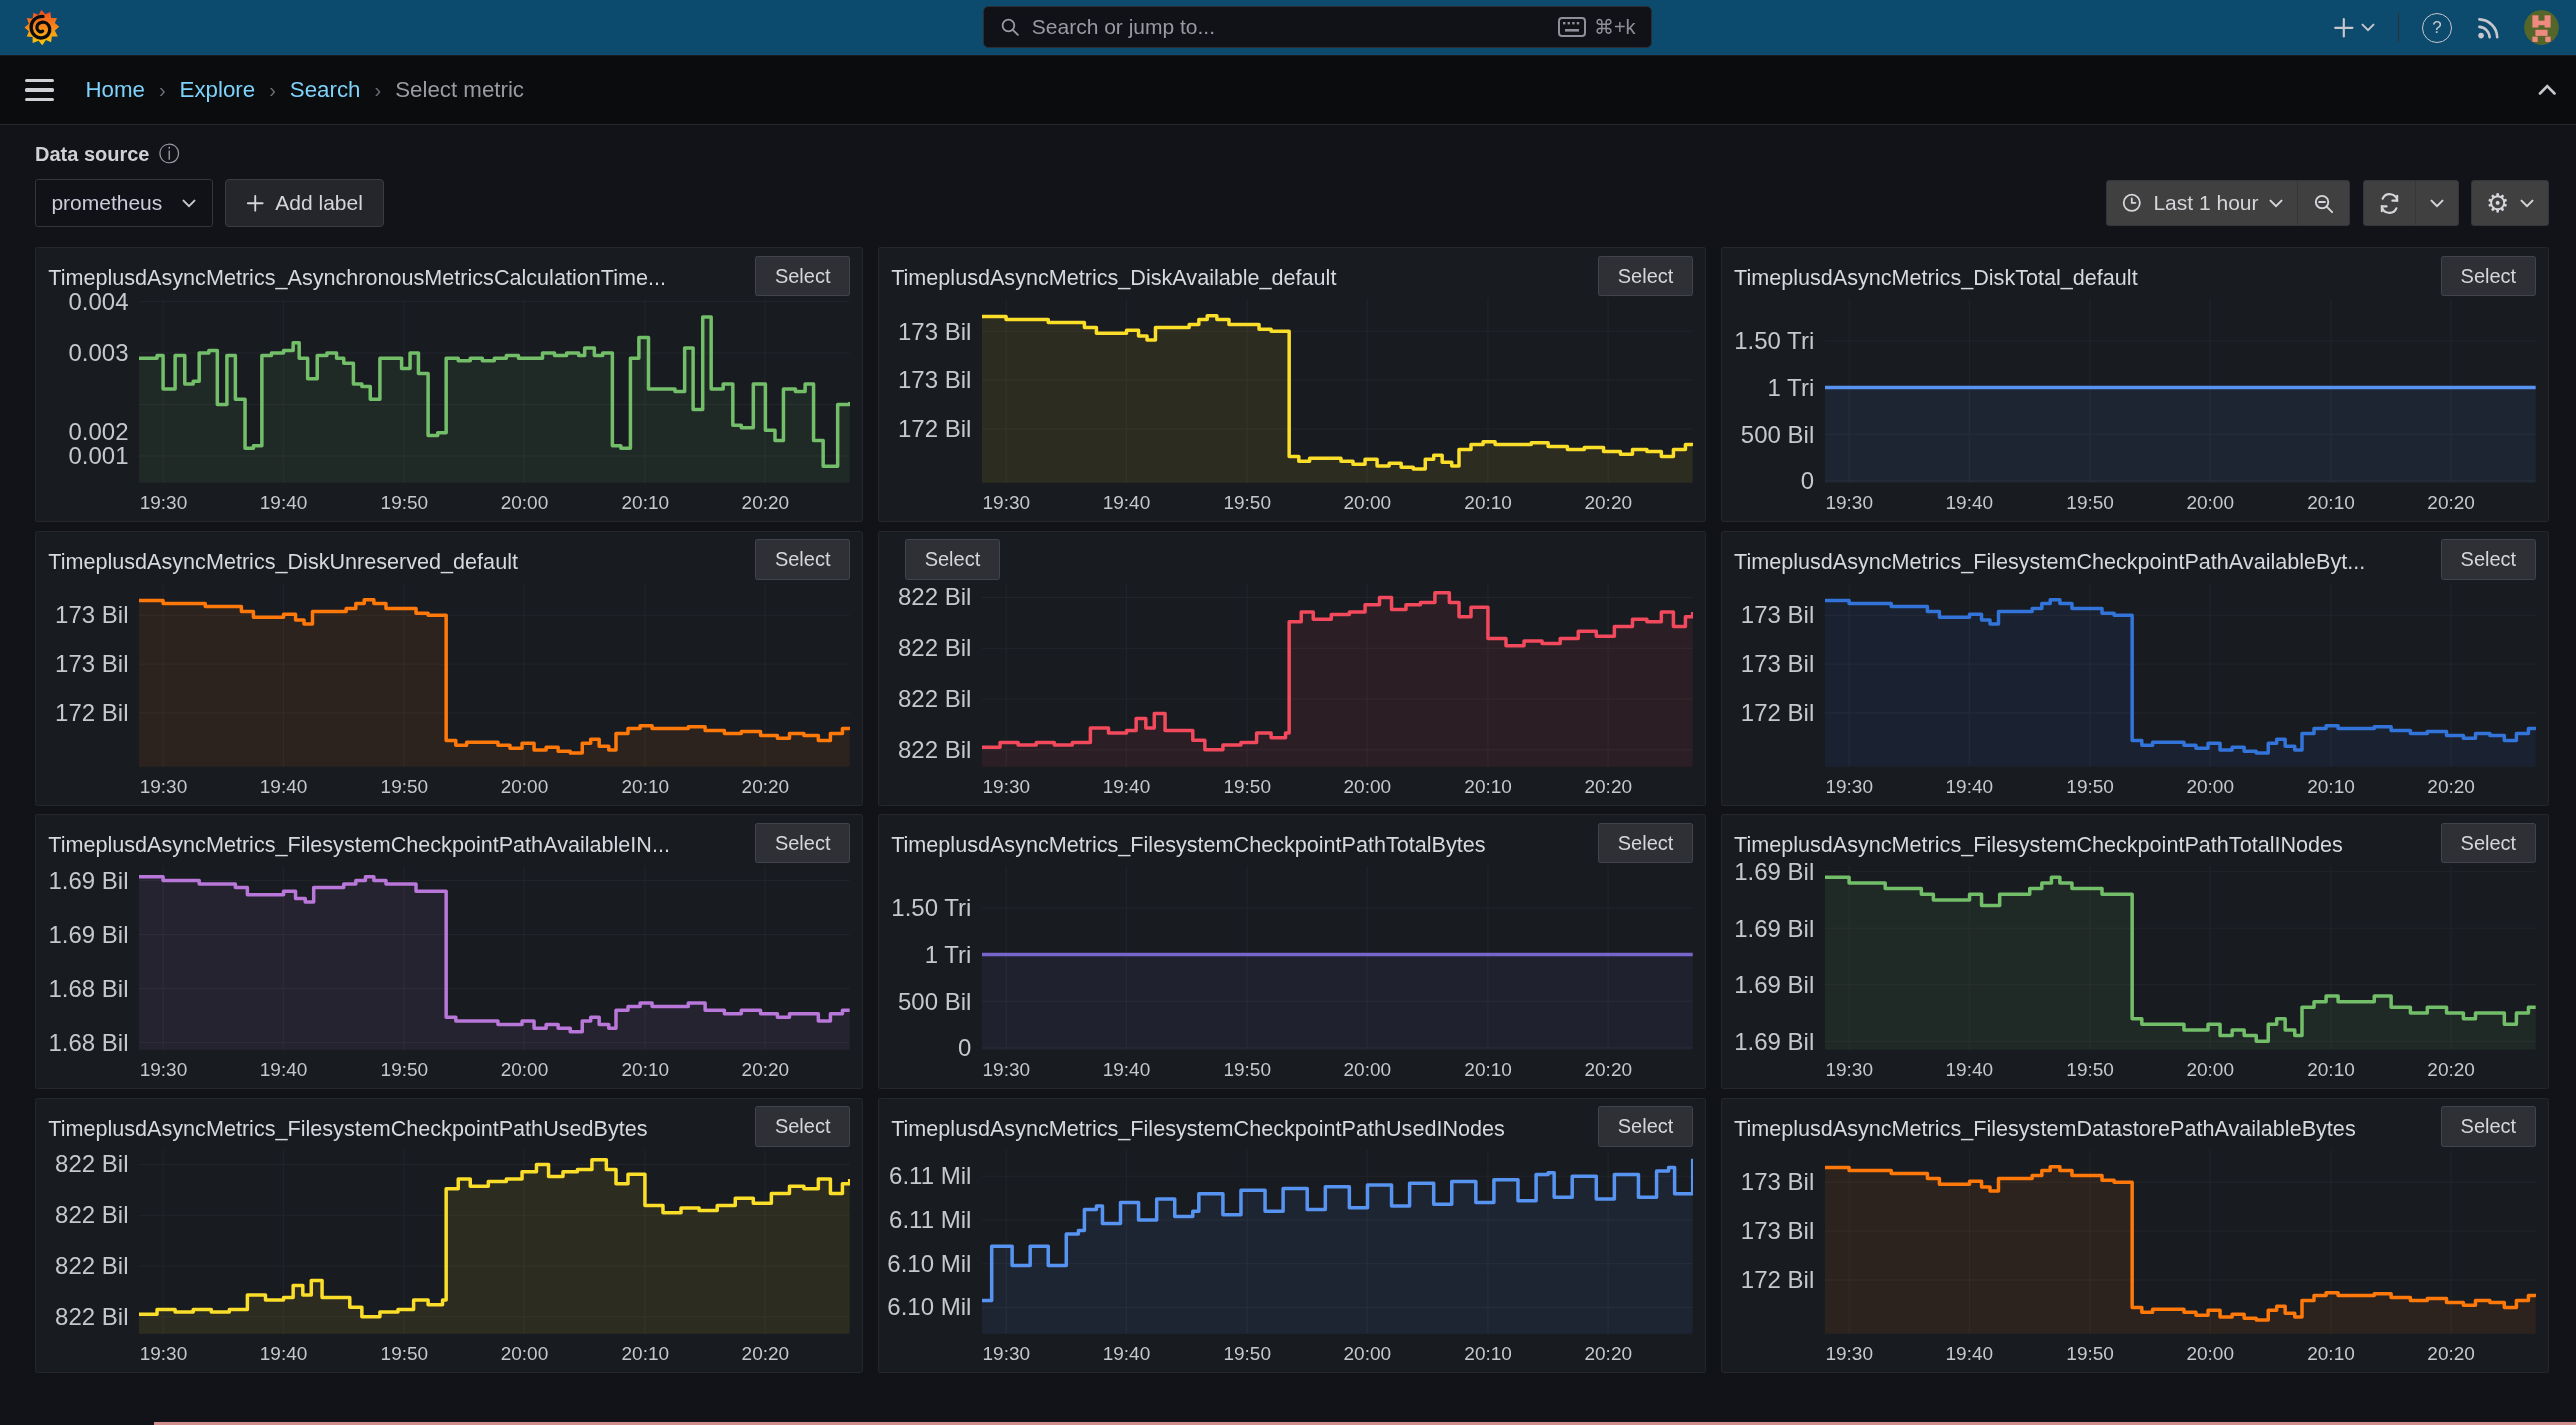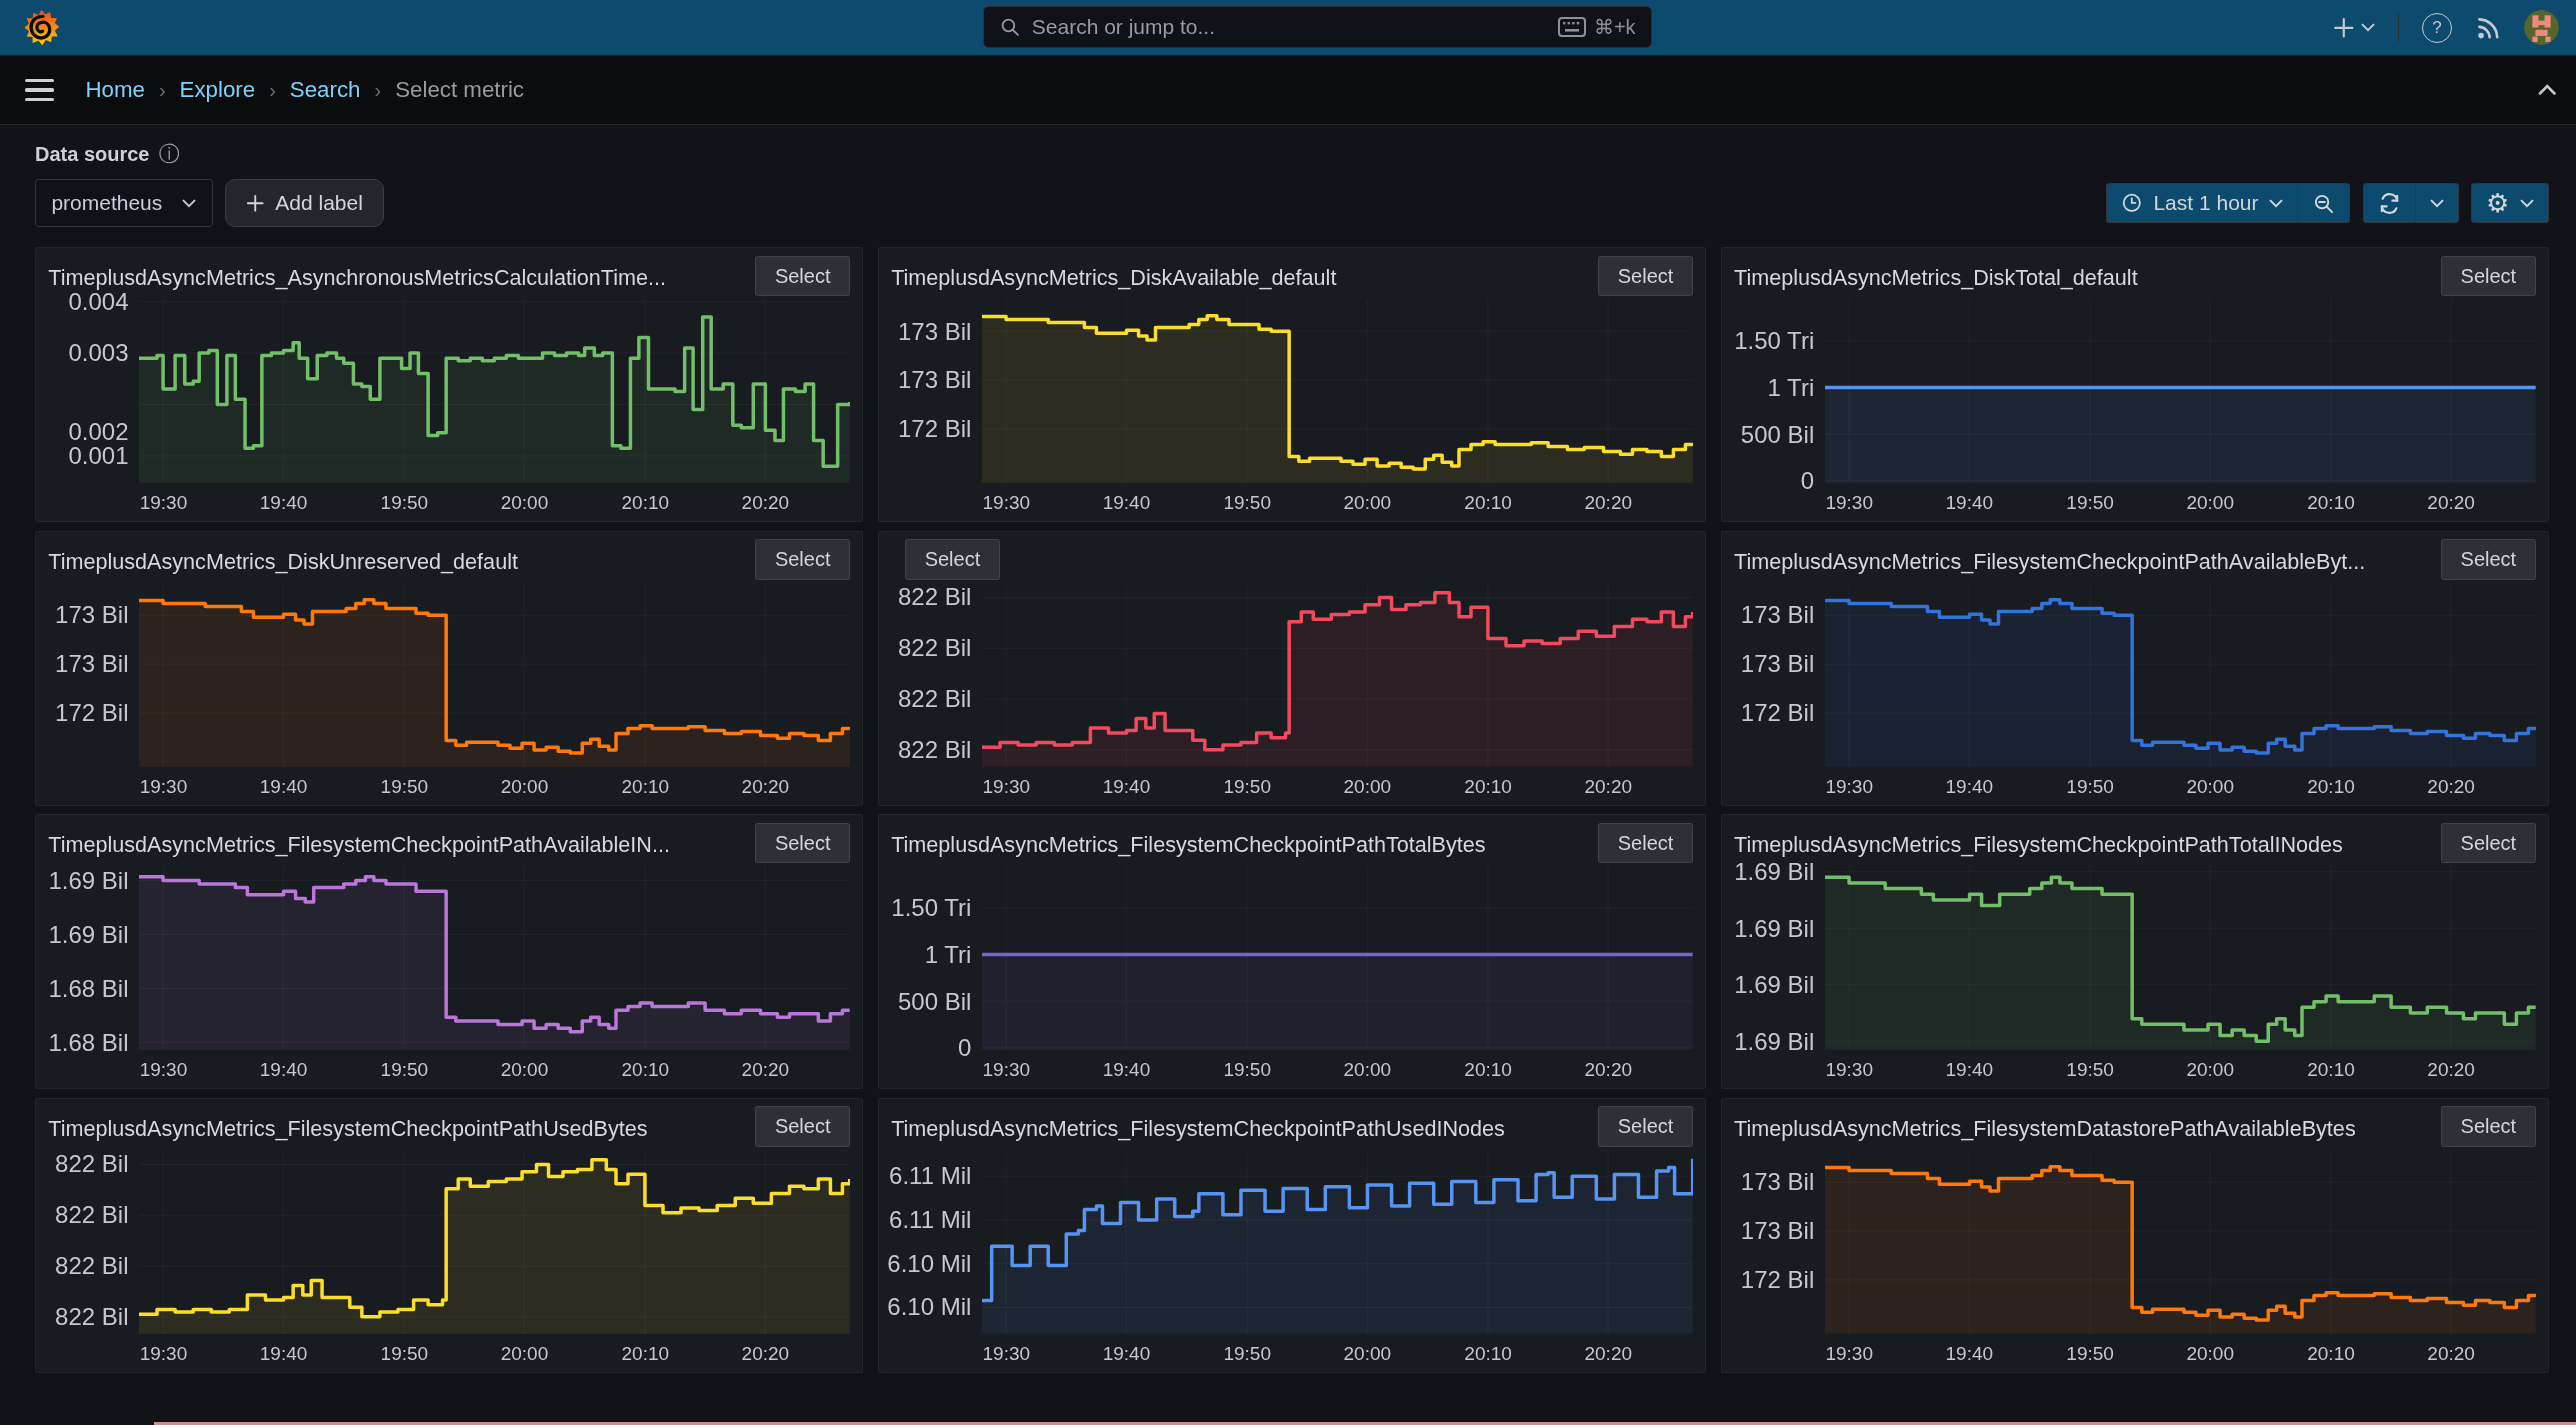--- a/index.html
+++ b/index.html
@@ -29,26 +29,26 @@
   .crumb.dim{color:#9a9ba2;font-weight:400;}
   .crumbsep{color:#6e7077;font-size:20px;}
   .crumbbar .upchev{position:absolute;right:20px;}
   
   .content{position:relative;margin:0 28px 0 35px;width:2514px;}
   .dsrow{margin-top:15.4px;display:flex;align-items:center;gap:9.2px;font-size:20px;font-weight:700;color:#d0d1d6;}
   .infoi{color:#9a9ba2;font-size:21px;font-weight:400;}
   .controls{margin-top:10.8px;display:flex;align-items:center;}
   .selbox{height:48px;border:0.8px solid #34363c;border-radius:3.1px;background:#111217;display:flex;
           align-items:center;gap:20px;padding:0 15.4px;font-size:21px;box-sizing:border-box;cursor:pointer;}
-  .addlabel{margin-left:12.3px;height:48px;border:0.8px solid #3a3c42;background:#24262b;border-radius:10px;
+  .addlabel{margin-left:12.3px;height:48px;border:0.8px solid #3a3c42;background:#24262b;border-radius:4px;
             display:flex;align-items:center;gap:10.8px;padding:0 20px;font-size:21px;font-weight:500;
             box-sizing:border-box;cursor:pointer;color:#d5d6db;}
   .flexsp{flex:1;}
   .tpgroup{display:flex;gap:12.3px;}
-  .tp{display:flex;height:40px;border:0.8px solid #34363c;background:#0c4a6e;border-radius:3.1px;
+  .tp{display:flex;height:46px;border:0.8px solid #34363c;background:#404040;border-radius:3.1px;
       overflow:hidden;box-sizing:border-box;}
   .tpseg{display:flex;align-items:center;gap:10.8px;padding:0 14px;font-size:21px;font-weight:500;
          color:#d5d6db;cursor:pointer;}
   .tpseg + .tpseg{border-left:0.8px solid #34363c;}
   .searchrow{margin-top:15.4px;display:flex;gap:17px;}
   .metricsearch{flex:1;height:49px;border:0.8px solid #34363c;border-radius:4.6px;background:#111217;
                 display:flex;align-items:center;gap:10.8px;padding:0 14px;font-size:21px;color:#9a9ba2;
                 box-sizing:border-box;}
   .allnames{width:291px;height:49px;border:0.8px solid #34363c;border-radius:4.6px;background:#111217;
             display:flex;align-items:center;justify-content:space-between;padding:0 15.4px;font-size:21px;

